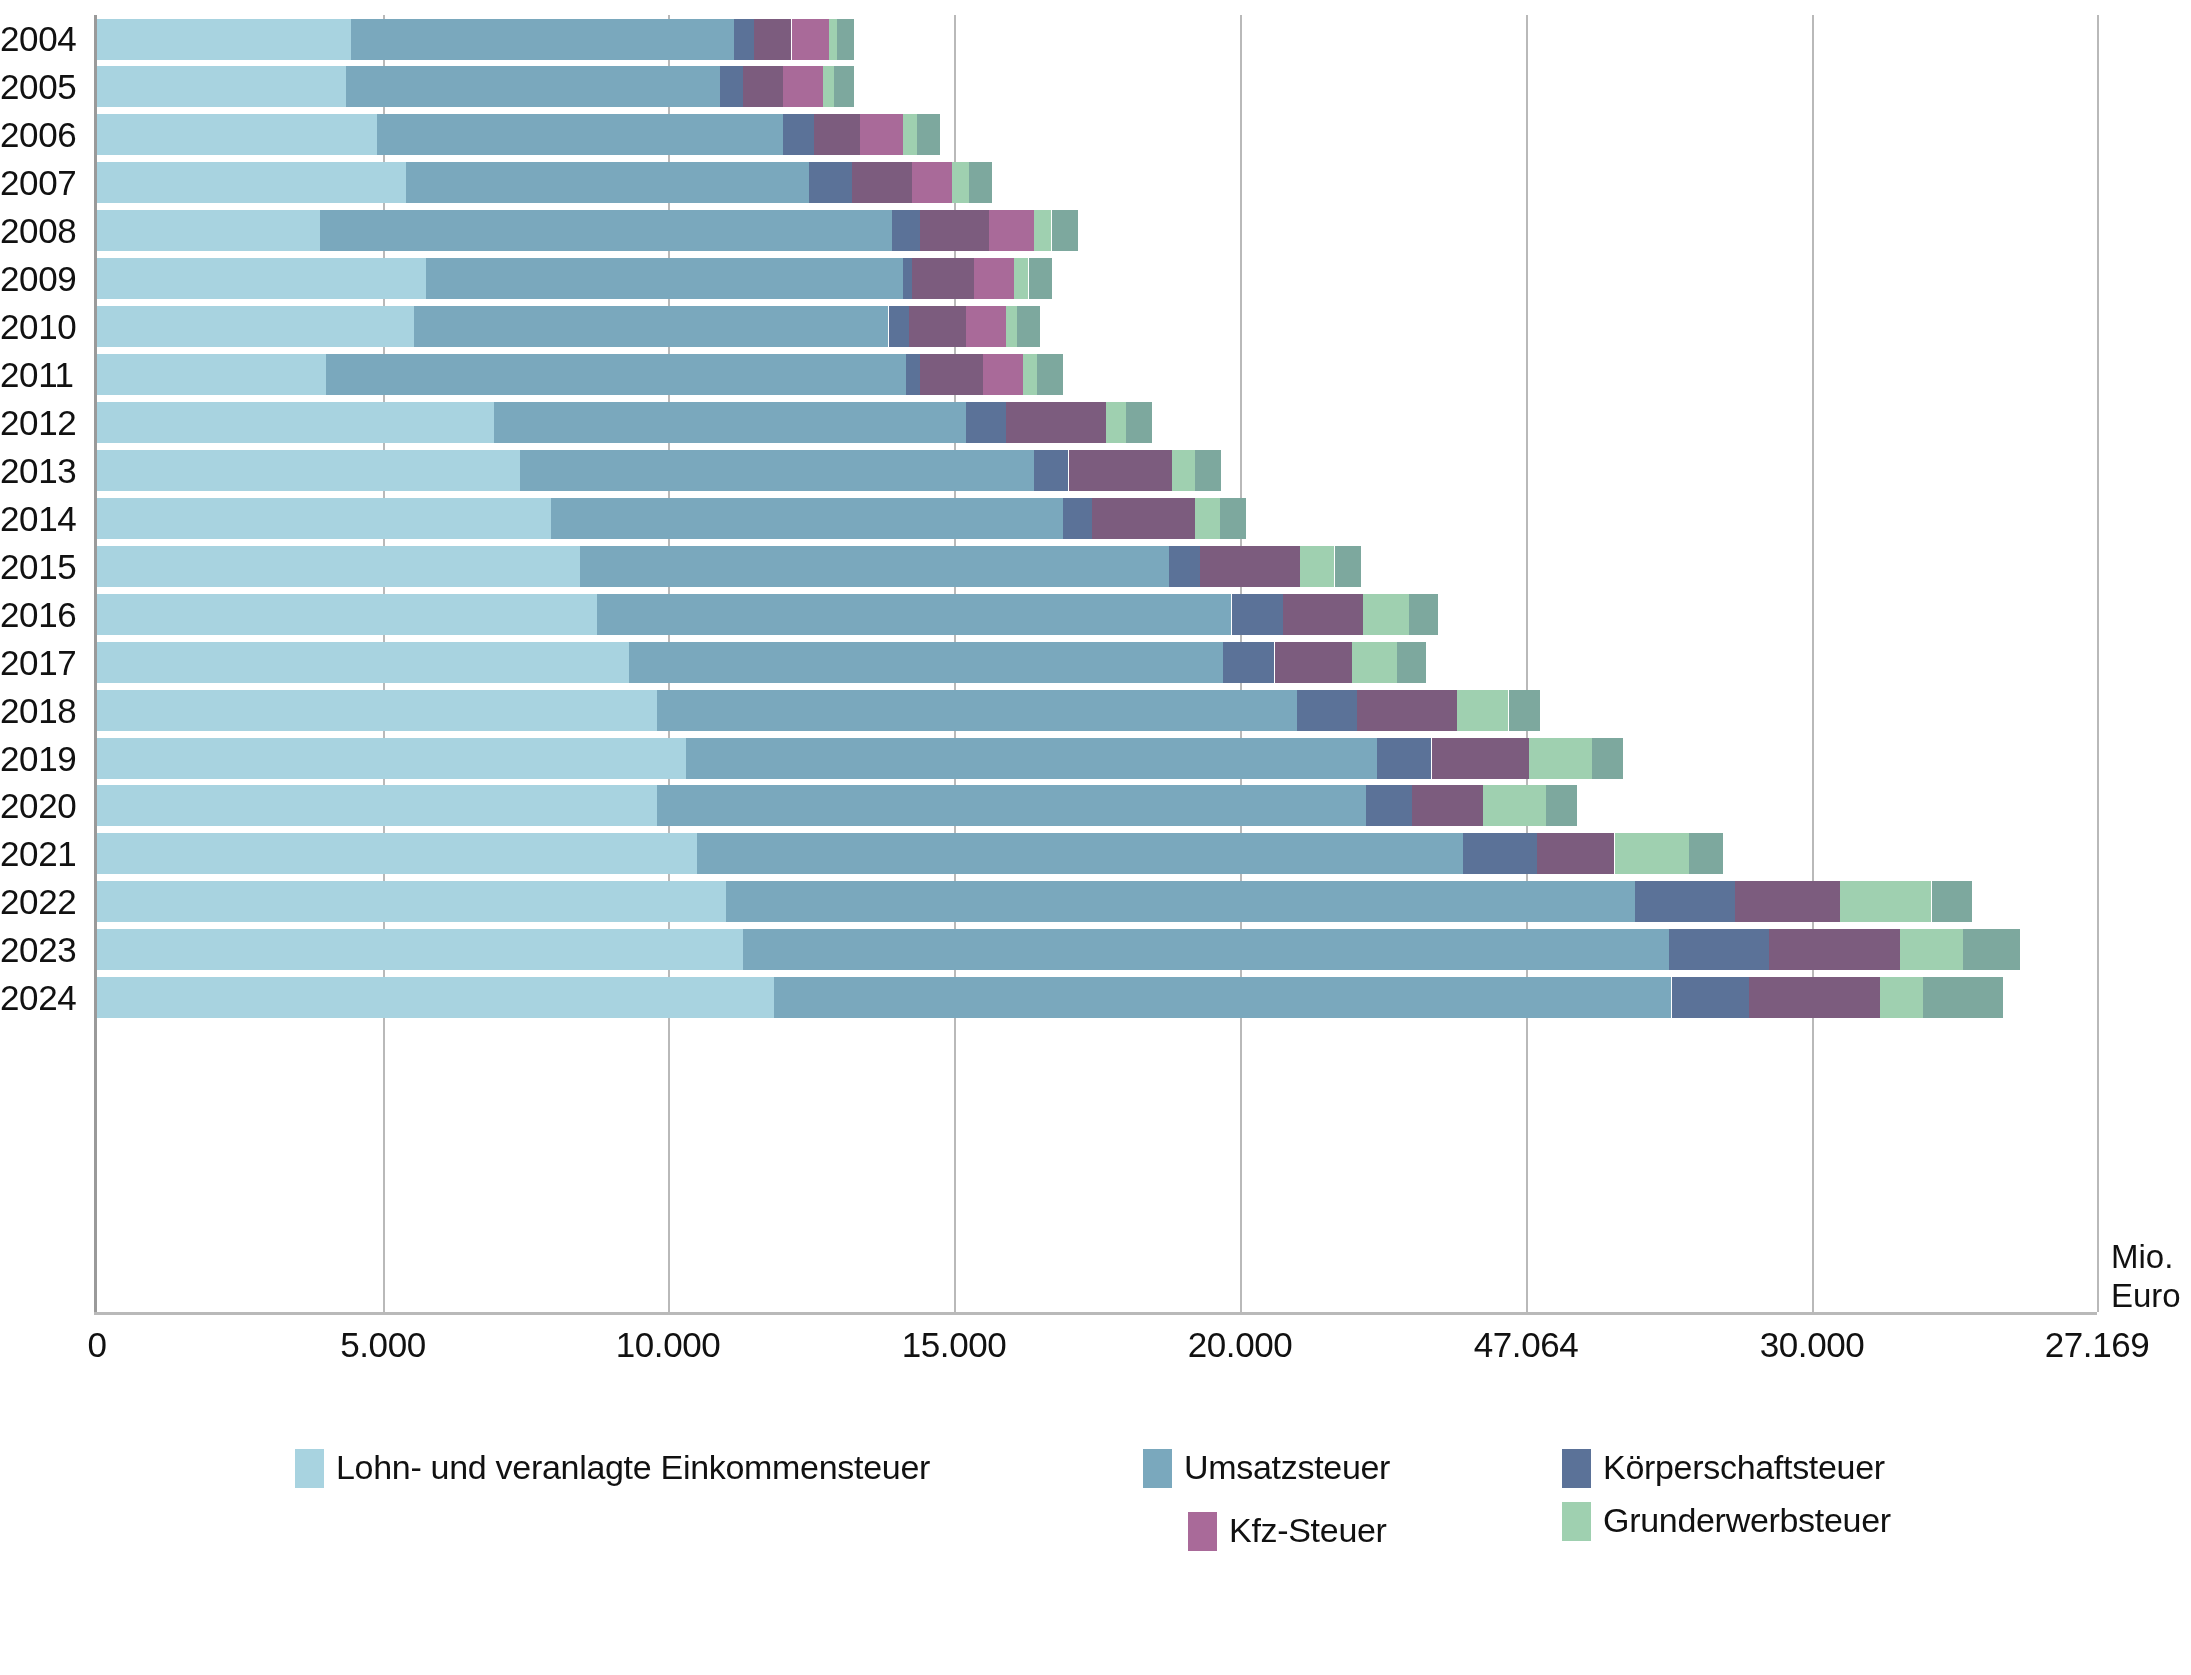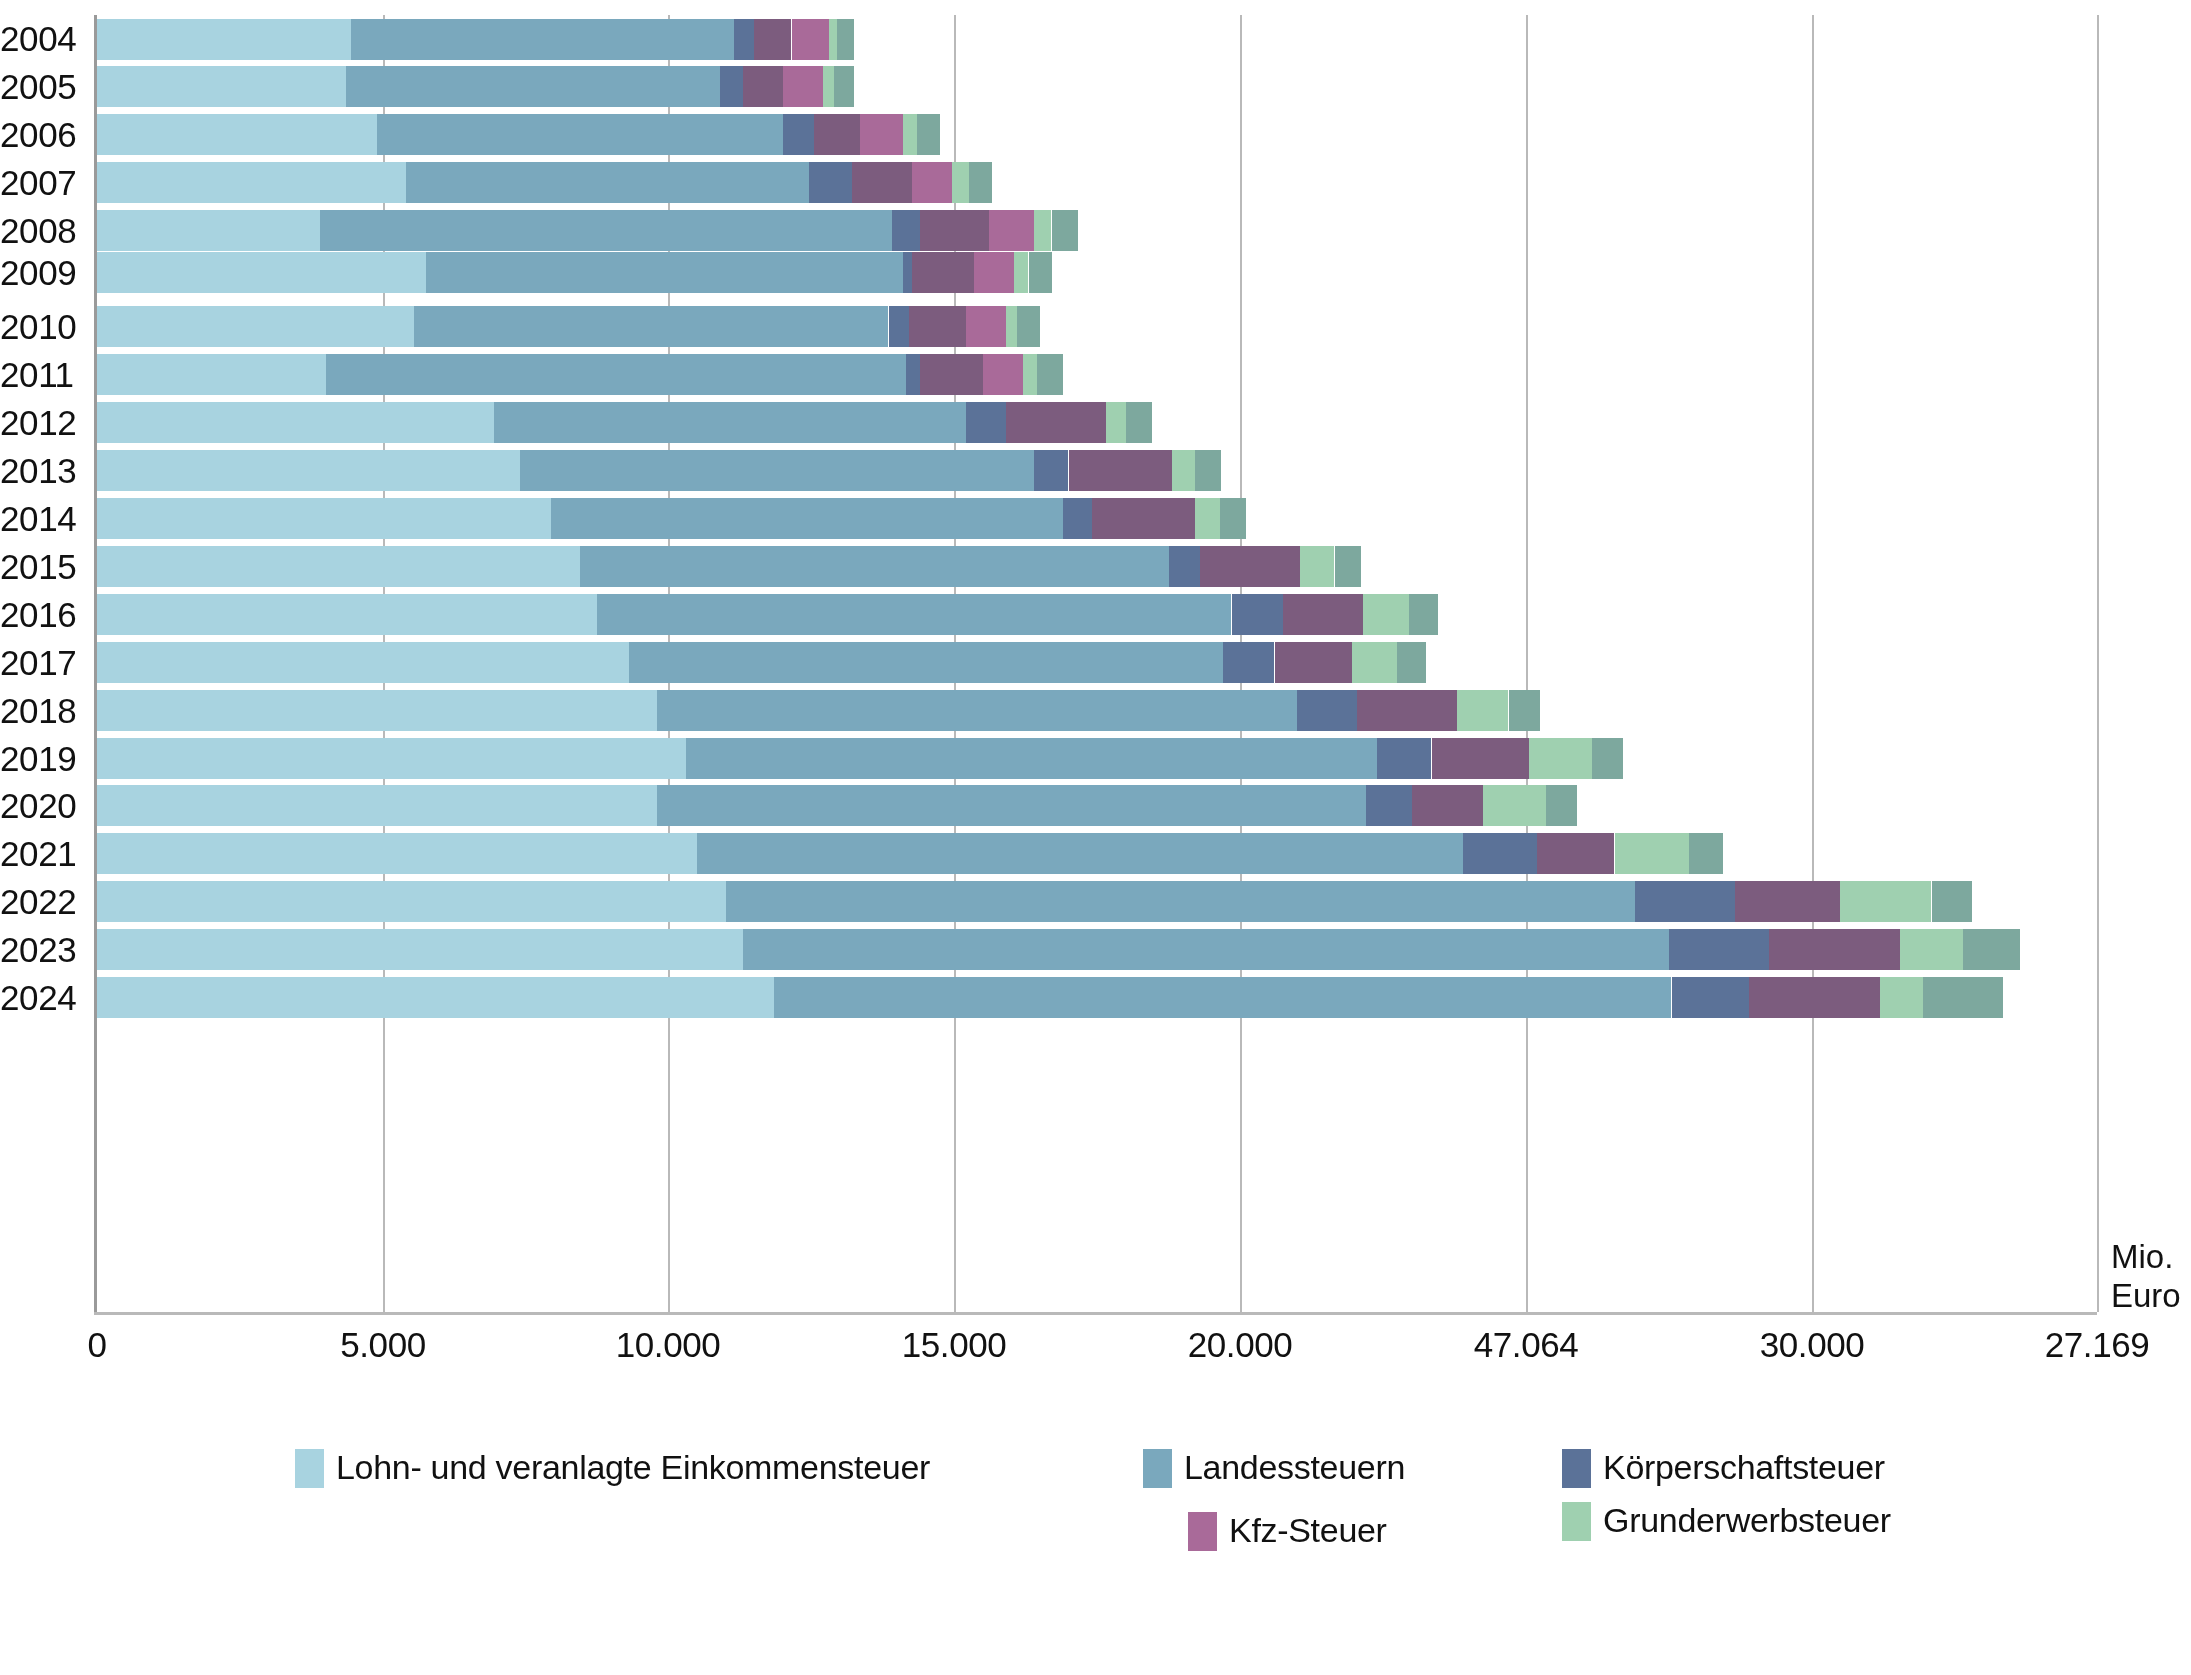--- a/index.html
+++ b/index.html
@@ -220,21 +220,21 @@
           <div class="bar-track" style="width: 980px;">
             <div class="seg" title="Lohn- und veranlagte Einkommensteuer: 3900" style="left: 0px; width: 223px; background: rgb(168, 211, 224);"></div>
             <div class="seg" title="Umsatzsteuer: 10000" style="left: 223px; width: 572px; background: rgb(122, 168, 189);"></div>
             <div class="seg" title="Körperschaftsteuer: 500" style="left: 795px; width: 29px; background: rgb(91, 114, 152);"></div>
             <div class="seg" title="Übrige Gemeinschaftssteuern: 1200" style="left: 823px; width: 69px; background: rgb(124, 92, 126);"></div>
             <div class="seg" title="Kfz-Steuer: 800" style="left: 892px; width: 46px; background: rgb(169, 106, 153);"></div>
             <div class="seg" title="Grunderwerbsteuer: 300" style="left: 937px; width: 17px; background: rgb(159, 208, 176);"></div>
             <div class="seg" title="Übrige Landessteuern u. vom Land eingenommene Gemeindesteuern: 450" style="left: 955px; width: 26px; background: rgb(125, 168, 158);"></div>
           </div>
         </div>
-        <div class="bar-row" style="top: 249px;">
+        <div class="bar-row" style="top: 255px;">
           <div class="row-label">2009</div>
           <div class="bar-track" style="width: 955px;">
             <div class="seg" title="Lohn- und veranlagte Einkommensteuer: 5750" style="left: 0px; width: 329px; background: rgb(168, 211, 224);"></div>
             <div class="seg" title="Umsatzsteuer: 8350" style="left: 329px; width: 477px; background: rgb(122, 168, 189);"></div>
             <div class="seg" title="Körperschaftsteuer: 150" style="left: 806px; width: 8.6px; background: rgb(91, 114, 152);"></div>
             <div class="seg" title="Übrige Gemeinschaftssteuern: 1100" style="left: 815px; width: 63px; background: rgb(124, 92, 126);"></div>
             <div class="seg" title="Kfz-Steuer: 700" style="left: 877px; width: 40px; background: rgb(169, 106, 153);"></div>
             <div class="seg" title="Grunderwerbsteuer: 250" style="left: 917px; width: 14.3px; background: rgb(159, 208, 176);"></div>
             <div class="seg" title="Übrige Landessteuern u. vom Land eingenommene Gemeindesteuern: 400" style="left: 932px; width: 23px; background: rgb(125, 168, 158);"></div>
           </div>
@@ -425,21 +425,21 @@
     <div>Euro</div>
   </div>
 
   <div id="legend">
       <div class="legend-item" style="left: 295px; top: 0px;">
         <span class="legend-swatch" style="background: rgb(168, 211, 224);"></span>
         <span class="legend-text">Lohn- und veranlagte Einkommensteuer</span>
       </div>
       <div class="legend-item" style="left: 1143px; top: 0px;">
         <span class="legend-swatch" style="background: rgb(122, 168, 189);"></span>
-        <span class="legend-text">Landessteuern</span>
+        <span class="legend-text">Umsatzsteuer</span>
       </div>
       <div class="legend-item" style="left: 1562px; top: 0px;">
         <span class="legend-swatch" style="background: rgb(91, 114, 152);"></span>
         <span class="legend-text">Körperschaftsteuer</span>
       </div>
       <div class="legend-item" style="left: 1143px; top: 63px; margin-left: 45px;">
         <span class="legend-swatch" style="background: rgb(169, 106, 153);"></span>
         <span class="legend-text">Kfz-Steuer</span>
       </div>
       <div class="legend-item" style="left: 1562px; top: 53px;">

